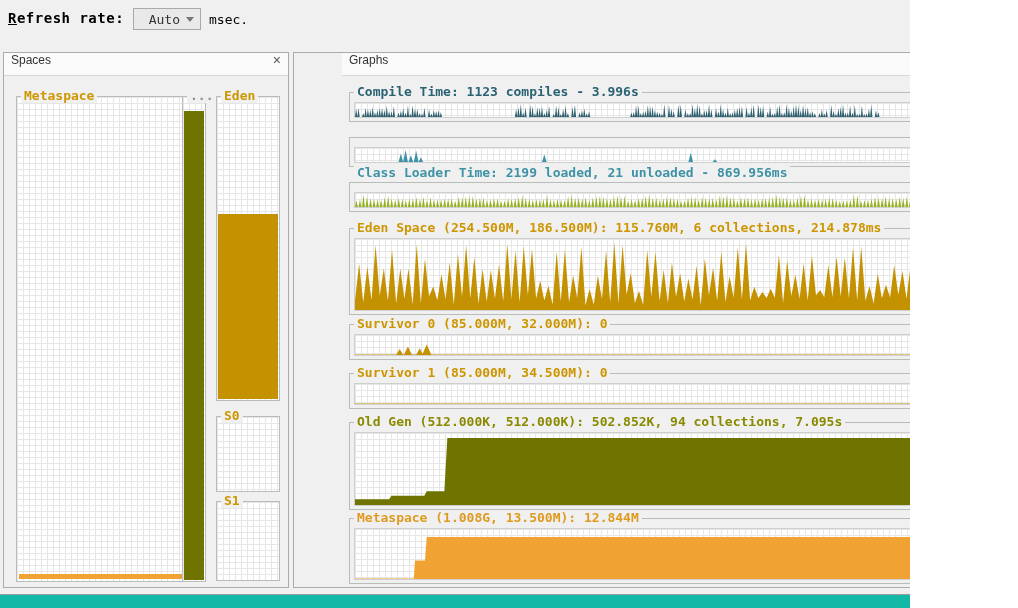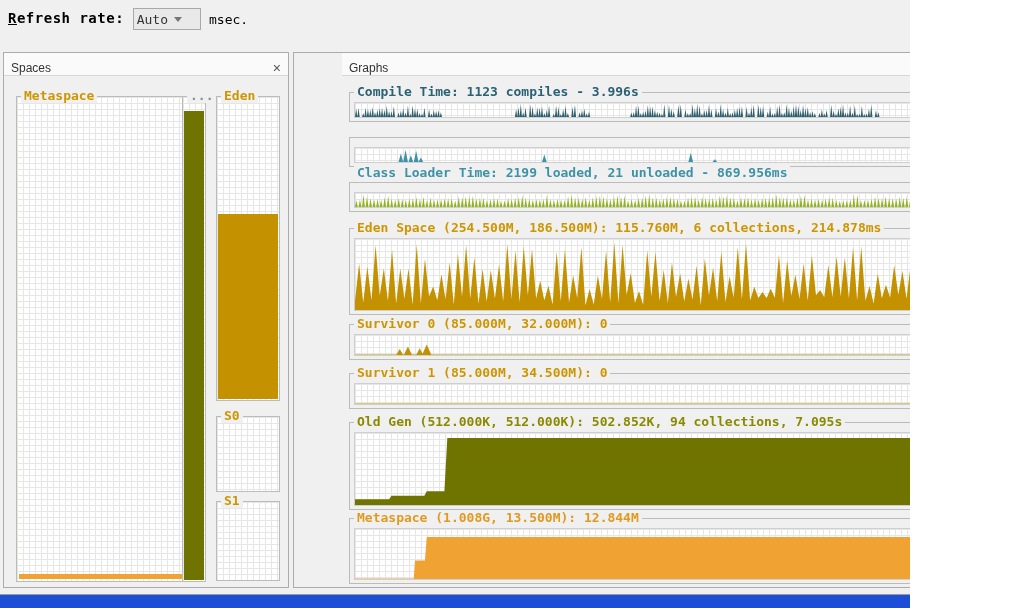--- a/index.html
+++ b/index.html
@@ -1,37 +1,37 @@
 <!DOCTYPE html>
 <html><head>
 <meta charset="utf-8">
 <style>
   html,body{margin:0;padding:0;background:#fff;}
-  .screen{position:relative;width:910px;height:608px;background:#1d4ed8;overflow:hidden;
+  .screen{position:relative;width:910px;height:608px;background:#14b8a6;overflow:hidden;
           font-family:"DejaVu Sans Mono",monospace;}
   .window{position:absolute;left:0;top:0;width:962px;height:595px;background:#f0f0f0;
           border-right:2px solid #6f6f6f;border-bottom:1px solid #9a9a9a;box-sizing:border-box;}
 
   
   .toolbar{position:absolute;left:0;top:0;width:100%;height:46px;}
   .refresh-label{position:absolute;left:8px;top:10px;font-weight:bold;font-size:14px;color:#000;letter-spacing:0.5px;}
   .ul{text-decoration:underline;}
   .combo{position:absolute;left:133px;top:8px;width:68px;height:22px;background:#e9e9e9;
          border:1px solid #a9a9a9;box-sizing:border-box;display:flex;align-items:center;
-         justify-content:flex-end;padding-right:18px;font-size:13px;color:#333;cursor:default;}
+         justify-content:flex-end;padding-right:6px;font-size:13px;color:#333;cursor:default;}
   .combo-arrow{width:0;height:0;border-left:4px solid transparent;border-right:4px solid transparent;
          border-top:5px solid #777;margin-left:6px;}
   .unit-label{position:absolute;left:209px;top:12px;font-size:13px;color:#000;}
 
   
   .panel{position:absolute;background:#f0f0f0;border:1px solid #ababab;box-sizing:border-box;}
   .panel-spaces{left:3px;top:52px;width:286px;height:536px;}
   .panel-graphs{left:293px;top:52px;width:666px;height:536px;padding-left:48px;}
   .panel-header{height:22px;background:#fafafa;border-bottom:1px solid #d8d8d8;display:flex;
-         align-items:flex-end;padding:0 7px;font-family:"Liberation Sans",sans-serif;font-size:12px;color:#333;}
+         align-items:flex-start;padding:0 7px;font-family:"Liberation Sans",sans-serif;font-size:12px;color:#333;}
   .close{margin-left:auto;color:#555;font-size:14px;line-height:1;font-family:"Liberation Sans",sans-serif;cursor:default;}
   .panel-body{position:relative;width:100%;height:calc(100% - 22px);}
 
   
   .tbox{position:absolute;border:1px solid #b9bdb9;box-sizing:border-box;}
   .ttitle{position:absolute;top:-9px;left:4px;background:#f0f0f0;padding:0 3px;
           font-weight:bold;font-size:13px;line-height:15px;white-space:pre;}
 
   .grid{background-color:#fff;
         background-image:linear-gradient(to right,#e6e6e6 1px,transparent 1px),

